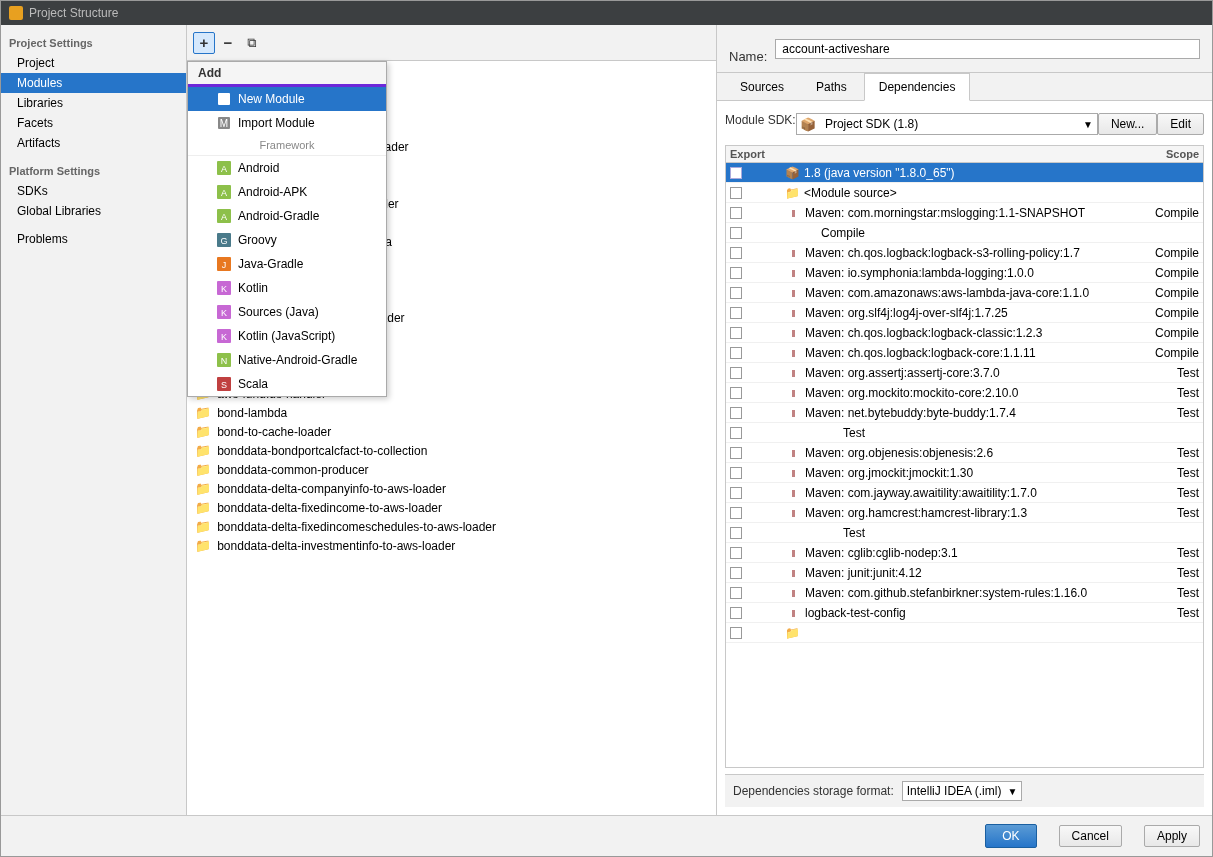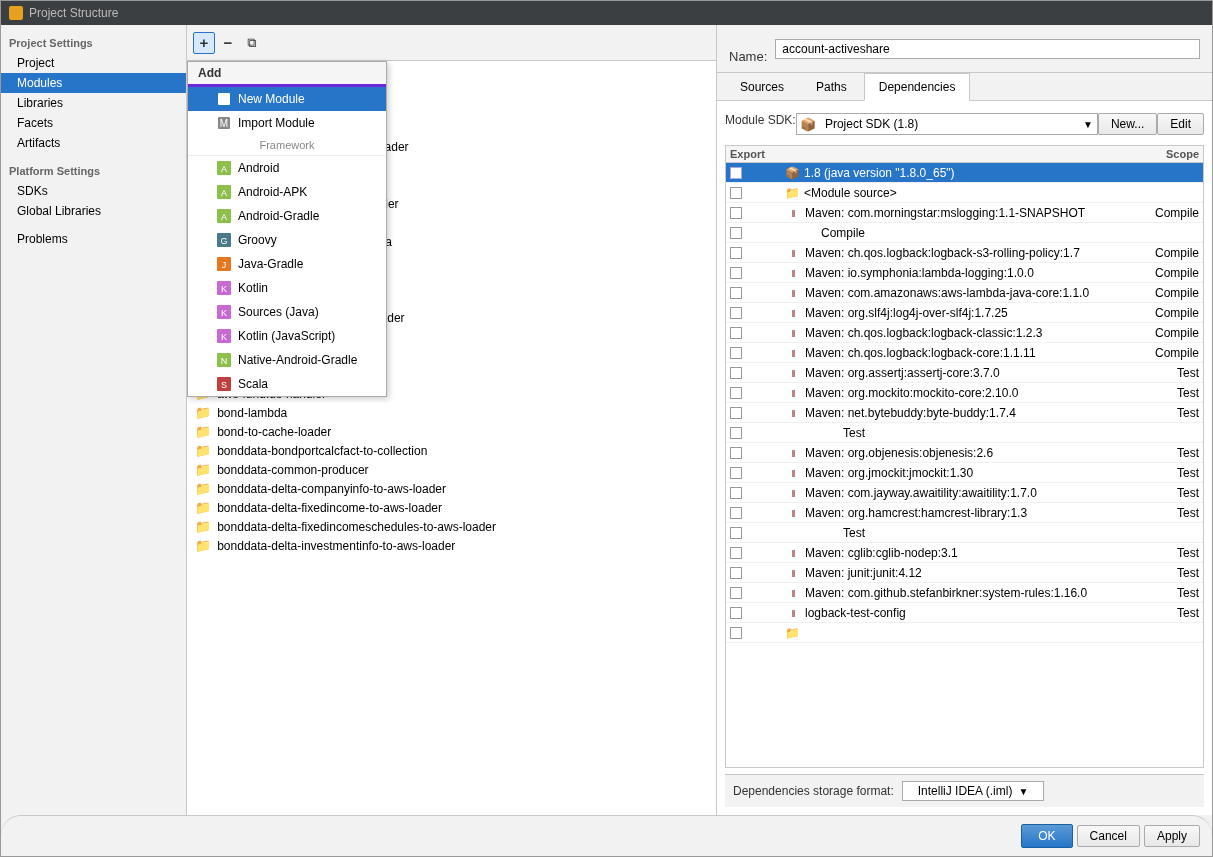--- a/index.html
+++ b/index.html
@@ -70,23 +70,23 @@
     .dep-row { display: flex; align-items: center; padding: 2px 4px; border-bottom: 1px solid #f0f0f0; min-height: 20px; }
     .dep-row.selected { background: #2675c9; color: #fff; }
     .dep-row .col-export { width: 55px; display: flex; align-items: center; gap: 2px; }
     .dep-row .col-name { flex: 1; display: flex; align-items: center; gap: 4px; font-size: 12px; }
     .dep-row .col-scope { width: 80px; text-align: right; font-size: 12px; }
     .dep-checkbox { width: 12px; height: 12px; border: 1px solid #999; background: #fff; display: inline-block; cursor: pointer; }
     .dep-row.selected .dep-checkbox { border-color: #aad; }
     
     .bottom-row { padding: 6px 8px; border-top: 1px solid #c8c8c8; background: #f2f2f2; display: flex; align-items: center; gap: 8px; }
     .bottom-row label { font-size: 12px; color: #333; white-space: nowrap; }
-    .bottom-select { padding: 2px 15px; border: 1px solid #aaa; font-size: 12px; background: #fff; display: flex; align-items: center; gap: 2px; cursor: pointer; }
-    
-    .dialog-buttons { padding: 8px 12px; background: #f2f2f2; border-top: 1px solid #c8c8c8; display: flex; justify-content: flex-end; gap: 4px; align-items: center; border-radius: 20px; }
+    .bottom-select { padding: 2px 4px; border: 1px solid #aaa; font-size: 12px; background: #fff; display: flex; align-items: center; gap: 2px; cursor: pointer; }
+    
+    .dialog-buttons { padding: 8px 12px; background: #f2f2f2; border-top: 1px solid #c8c8c8; display: flex; justify-content: flex-end; gap: 22px; align-items: center; }
     .btn-primary { background: linear-gradient(to bottom, #5b9bd5, #2675c9); color: #fff; border: 1px solid #1a5fa0; padding: 4px 16px; font-size: 12px; border-radius: 2px; cursor: pointer; }
     .btn-cancel { }
     .btn-apply { }
     
     .maven-icon { display: inline-flex; align-items: center; justify-content: center; width: 16px; height: 14px; }
     .maven-icon::before { content: '|||'; font-size: 8px; color: #a04040; letter-spacing: -1px; }
     
     ::-webkit-scrollbar { width: 8px; height: 8px; }
     ::-webkit-scrollbar-track { background: #f0f0f0; }
     ::-webkit-scrollbar-thumb { background: #c0c0c0; border-radius: 4px; }

